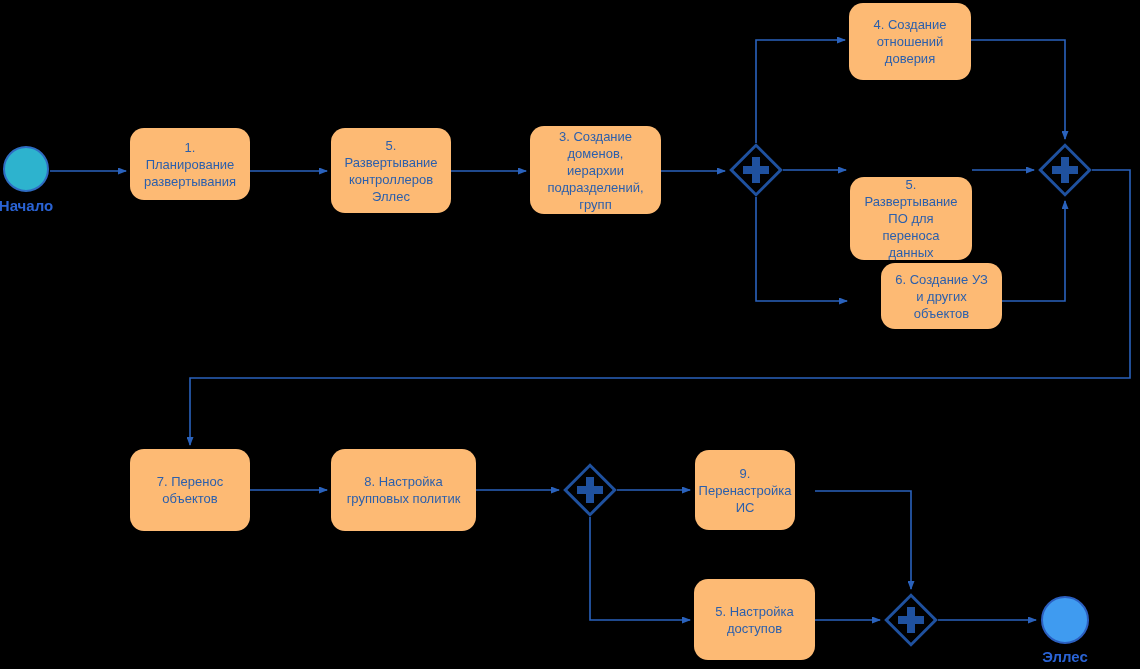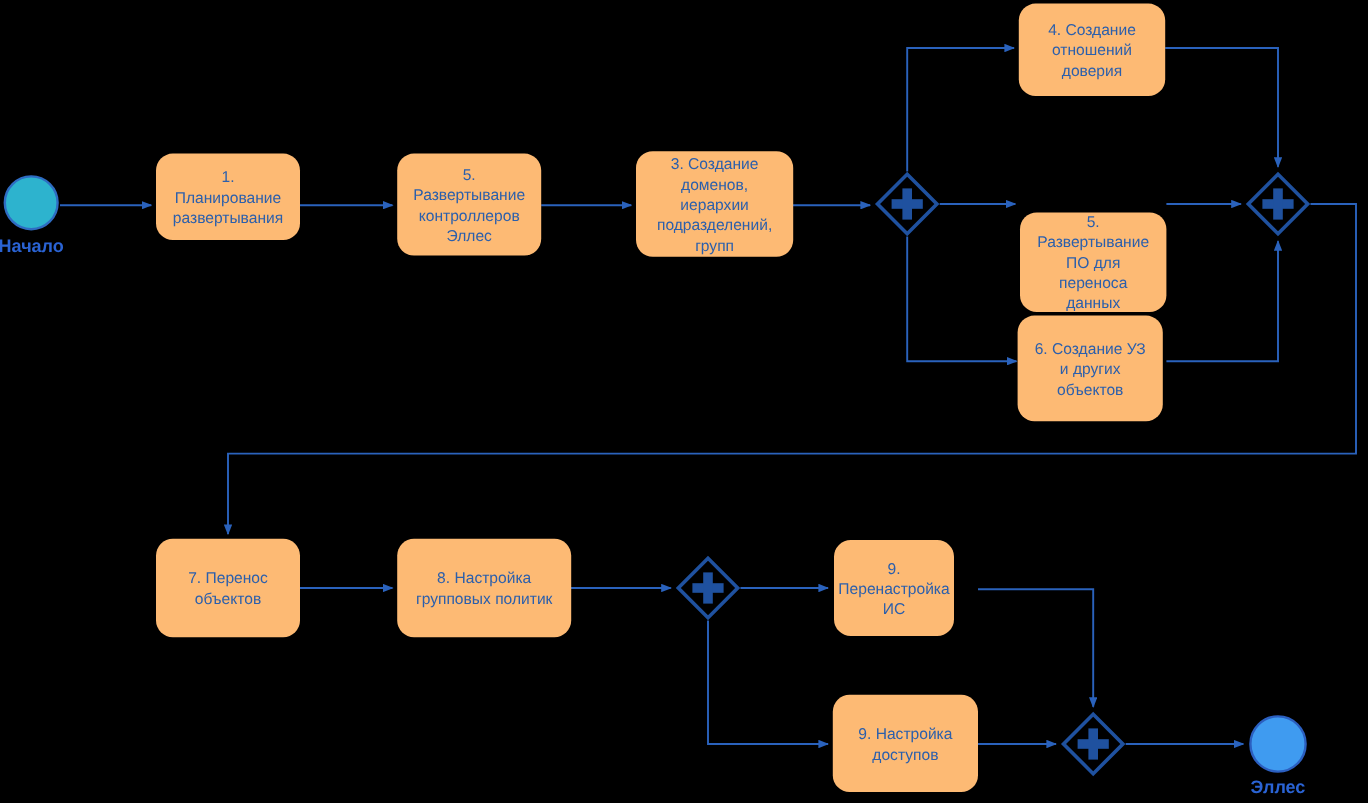--- a/index.html
+++ b/index.html
@@ -35,21 +35,21 @@
     line-height: 17px;
     font-weight: 500;
     box-sizing: border-box;
     padding: 4px 10px;
   }
   #task1  { left: 130px; top: 128px; width: 120px; height: 72px; }
   #task2  { left: 331px; top: 128px; width: 120px; height: 85px; }
   #task3  { left: 530px; top: 126px; width: 131px; height: 88px; align-items: center; }
   #task4  { left: 849px; top: 3px;   width: 122px; height: 77px; }
   #task5  { left: 850px; top: 129px; width: 122px; height: 83px; margin-top: 48px; }
-  #task6  { left: 848px; top: 263px; width: 121px; height: 88px; }
+  #task6  { left: 881px; top: 263px; width: 121px; height: 66px; }
   #task7  { left: 130px; top: 449px; width: 120px; height: 82px; justify-content: flex-end; }
   #task8  { left: 331px; top: 449px; width: 145px; height: 82px; }
   #task9  { left: 695px; top: 450px; width: 100px; height: 80px; }
   #task10 { left: 694px; top: 579px; width: 121px; height: 81px; }
 
   .event-circle {
     position: absolute;
     z-index: 2;
     border-radius: 50%;
     box-sizing: border-box;
@@ -172,21 +172,21 @@
   <div class="task" id="task7">
     <span>7. Перенос объектов</span>
   </div>
   <div class="task" id="task8">
     <span>8. Настройка групповых политик</span>
   </div>
   <div class="task" id="task9">
     <span>9. Перенастройка ИС</span>
   </div>
   <div class="task" id="task10">
-    <span>9. Настройка доступов</span>
+    <span>5. Настройка доступов</span>
   </div>
 
   <div class="gateway" id="gateway-split-1">
     <div class="diamond"></div>
     <div class="plus">
       <div class="bar-h"></div>
         <div class="bar-v"></div>
     </div>
   </div>
   <div class="gateway" id="gateway-join-1">

